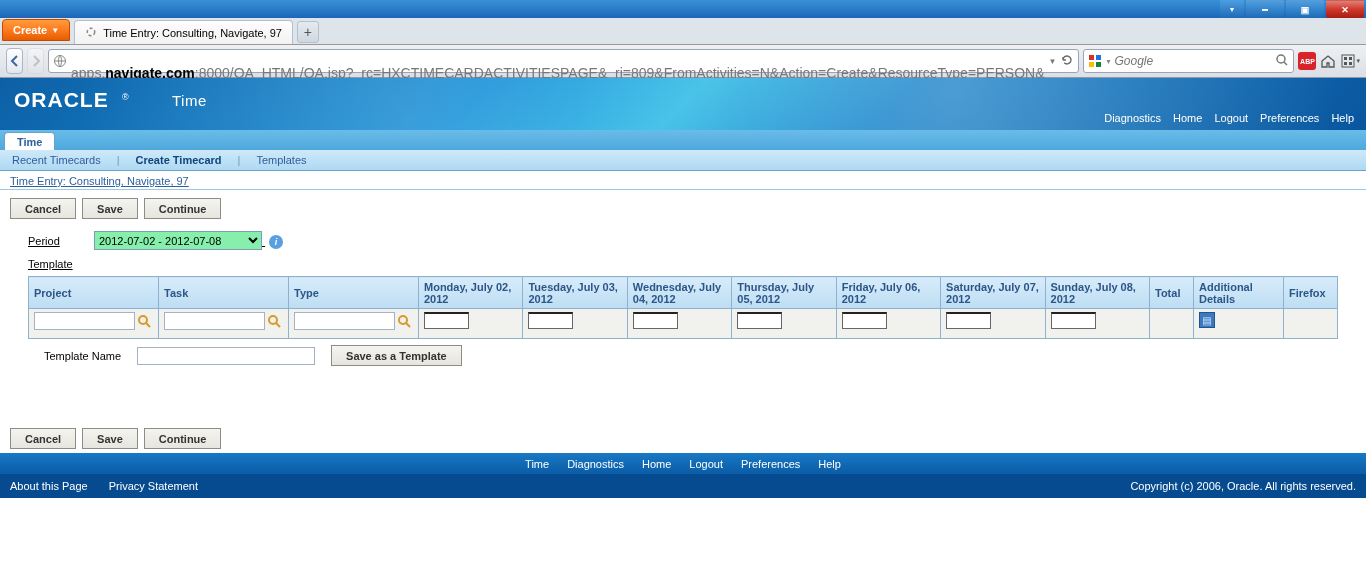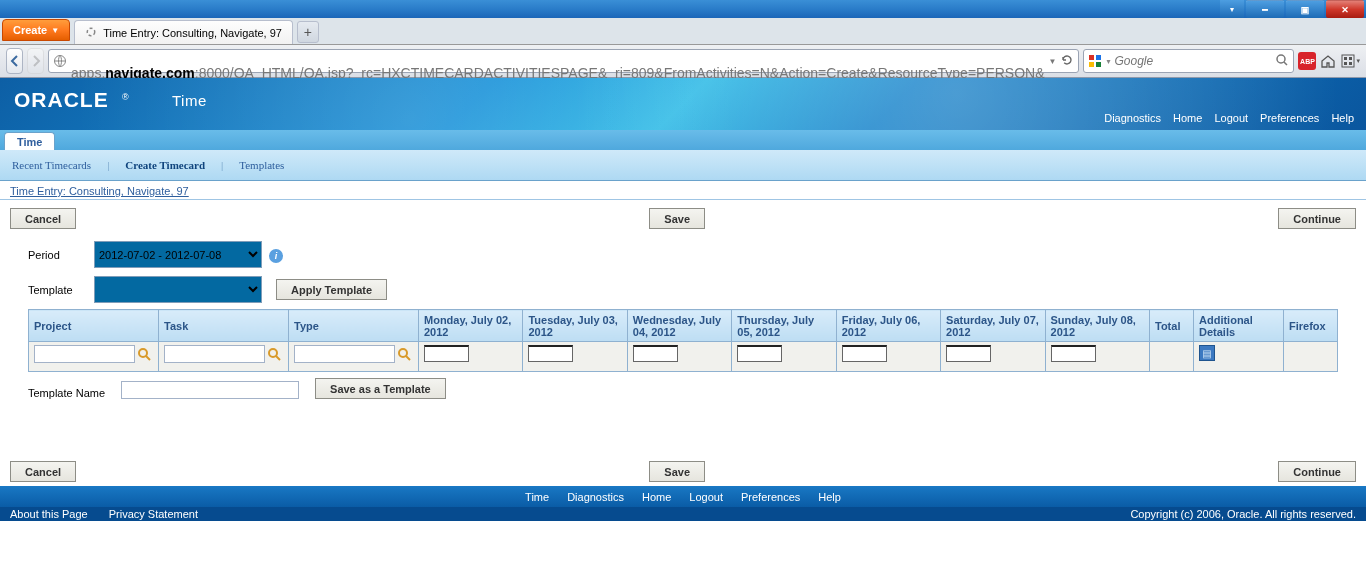--- a/index.html
+++ b/index.html
@@ -40,59 +40,59 @@
   .oracle-header::before{content:"";position:absolute;inset:0;background:radial-gradient(circle at 70% 30%, rgba(255,255,255,.25), transparent 40%),radial-gradient(circle at 30% 80%, rgba(255,255,255,.15), transparent 35%);}
   .oracle-logo { position:absolute; left:14px; top:10px; display:flex; align-items:center; gap:6px;}
   .oracle-logo svg text{font-family:Arial,sans-serif;}
   .oracle-logo .time{color:#fff; font-size:15px; font-weight:normal; letter-spacing:.5px;}
   .header-links { position:absolute; right:12px; bottom:6px; display:flex; gap:12px;}
   .header-links a{color:#fff; font-size:11px; text-decoration:none;}
   
   .main-tabs { height:20px; background:linear-gradient(to bottom,#69bce9,#4fa8dd); display:flex; align-items:flex-end; padding-left:4px;}
   .main-tab { height:18px; padding:0 12px; display:flex; align-items:center; background:#fff; border:1px solid #6aa2cb; border-bottom:none; border-radius:4px 4px 0 0; color:#2e5e9d; font-weight:bold;}
   
-  .sub-nav { height:31px; background:linear-gradient(#cfe9f9,#aed9f3); display:flex; align-items:center; padding:0 8px; gap:0; border-bottom:1px solid #6aa2cb;font-family:Liberation Serif, serif;}
+  .sub-nav { height:21px; background:linear-gradient(#cfe9f9,#aed9f3); display:flex; align-items:center; padding:0 8px; gap:0; border-bottom:1px solid #6aa2cb;}
   .sub-nav a{color:#2e5e9d; text-decoration:none; padding:0 4px;}
   .sub-nav a.active{font-weight:bold; color:#10447d;}
   .sub-nav .sep{color:#6d9cc4; margin:0 12px;}
   
   .breadcrumb { padding:4px 10px 2px; border-bottom:1px solid #9fc5e4;}
   .breadcrumb a{color:#2e5e9d; text-decoration:underline;}
   
-  .action-row { display:flex; justify-content:space-between; gap:6px; padding:8px 10px 4px;}
+  .action-row { display:flex; justify-content:flex-start; gap:6px; padding:8px 10px 4px;}
   .ora-btn { height:21px; padding:0 14px; background:linear-gradient(#f4f4f0,#e6e5de); border:1px solid #8d8d86; color:#333; font-size:11px; display:flex; align-items:center; font-weight:bold; cursor:pointer;}
   
-  .form-block { padding:8px 28px 6px; display:flex; gap:60px; align-items:flex-start;}
+  .form-block { padding:8px 28px 6px; display:flex; gap:60px; align-items:flex-start;text-decoration:underline;}
   .form-col { display:grid; grid-template-columns:58px auto; row-gap:8px; column-gap:8px; align-items:center;}
   .form-col label{text-align:left; color:#000;}
-  select.ora-select{height:27px; font-size:11px; border:1px solid #7f9db9; background:#0369a1;}
+  select.ora-select{height:19px; font-size:11px; border:1px solid #7f9db9; background:#86efac;}
   .period-sel{width:168px;}
   .tmpl-sel{width:168px;}
   .info-icon{width:14px;height:14px;display:inline-flex;align-items:center;justify-content:center;background:#5aa0e0;color:#fff;border-radius:50%;font-size:9px;font-style:italic;font-weight:bold;margin-left:4px;}
   textarea.comments{width:188px;height:54px;border:1px solid #a3b2c8;resize:none;font-size:11px;}
   
   .grid-wrap{padding:0 28px;}
   table.time-grid{width:100%; border-collapse:collapse; table-layout:fixed;}
   table.time-grid th, table.time-grid td{border:1px solid #8fb1d0; padding:3px 5px; vertical-align:top;}
   table.time-grid th{background:linear-gradient(#d8ecfa,#bdddf3); color:#2c5588; font-weight:bold; text-align:left; height:32px; vertical-align:middle; font-size:11px;}
   tr.data-row td{background:#f1f1ed; height:30px;}
   .lookup{display:flex; align-items:center; gap:2px;}
   .lookup input{width:calc(100% - 18px); height:18px; border:1px solid #a3b2c8; font-size:11px;}
   .mag{width:15px;height:15px;cursor:pointer;}
   .day-input{width:45px;height:17px;border:1px solid #666;border-top:2px solid #222;font-size:11px;}
   .details-icon{width:16px;height:16px;display:inline-flex;align-items:center;justify-content:center;background:#3c79c1;border:1px solid #1f548e;}
   .details-icon span{color:#cfe4f7;font-size:10px;}
   tr.btn-row td{background:#e8f3fc;padding:4px 6px;}
   
-  .tmpl-save{padding:6px 28px; display:flex; align-items:flex-end; gap:16px;}
+  .tmpl-save{padding:6px 44px; display:flex; align-items:center; gap:16px;}
   .tmpl-save input{width:178px;height:18px;border:1px solid #a3b2c8;font-size:11px;}
   
   .footer-nav{height:21px;background:linear-gradient(#1978c4,#0a5ca6);display:flex;align-items:center;justify-content:center;gap:18px;}
   .footer-nav a{color:#fff;text-decoration:none;font-size:11px;}
-  .footer-bar{height:14px;background:#064b8f;display:flex;align-items:center;justify-content:space-between;padding:0 10px;color:#fff;font-size:11px;}
+  .footer-bar{height:24px;background:#064b8f;display:flex;align-items:center;justify-content:space-between;padding:0 10px;color:#fff;font-size:11px;}
   .footer-bar a{color:#fff;text-decoration:none;margin-right:18px;}
   
   col.c-proj{width:130px;} col.c-task{width:130px;} col.c-type{width:130px;}
   col.c-day{width:auto;} col.c-total{width:44px;} col.c-add{width:90px;} col.c-del{width:54px;}
 </style>
 </head>
 <body>
 
 <div class="win-titlebar">
   <div class="win-spacer"></div>
@@ -220,24 +220,20 @@
 <div class="form-block">
   <div class="form-col">
     <label>Period</label>
     <div>
       <select class="ora-select period-sel">
         <option>2012-07-02 - 2012-07-08</option>
       </select>
       <span class="info-icon">i</span>
     </div>
     <label>Template</label>
-    <div style="display:flex;gap:14px;align-items:center;">
-      <select class="ora-select tmpl-sel"><option></option></select>
-      <button class="ora-btn">Apply Template</button>
-    </div>
   </div>
 </div>
 
 <div class="grid-wrap">
 <table class="time-grid">
   <colgroup>
     <col class="c-proj">
         <col class="c-task">
         <col class="c-type">
     <col class="c-day">

